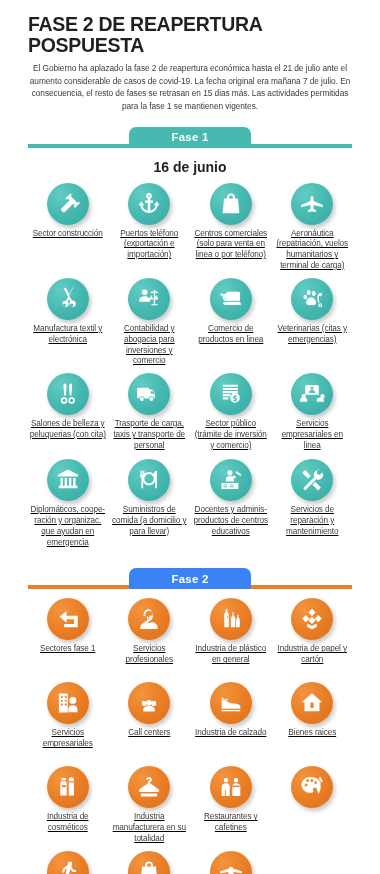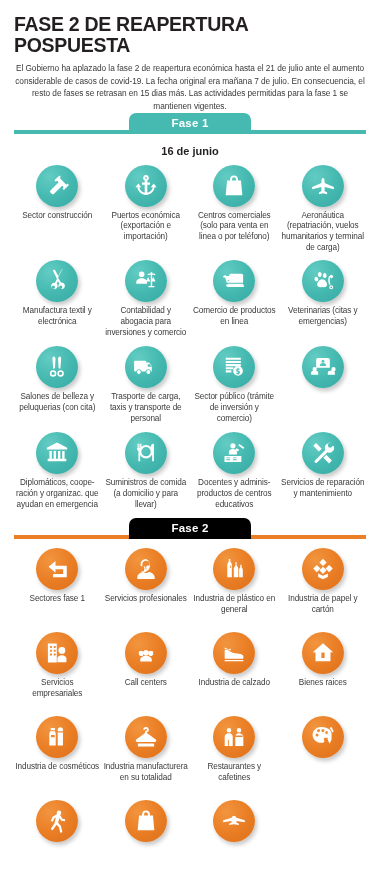--- a/index.html
+++ b/index.html
@@ -8,21 +8,21 @@
     height: 874px;
     background: #ffffff;
     font-family: "Liberation Sans", sans-serif;
     overflow: hidden;
   }
   #page {
     width: 380px;
     height: 874px;
     position: relative;
     background: #ffffff;
-    padding: 0 14px;
+    padding: 0 28px;
   }
 
   
   .title {
     font-size: 19.5px;
     font-weight: bold;
     letter-spacing: -0.3px;
     color: #231f20;
     padding-top: 14px;
     line-height: 1.08;
@@ -32,20 +32,21 @@
     line-height: 1.52;
     color: #3a3a3a;
     margin-top: 6px;
     letter-spacing: -0.05px;
     text-align: center;
   }
 
   
   .phase-banner {
     position: relative;
+    margin-top: 14px;
     height: 26px;
   }
   .phase-rule {
     position: absolute;
     left: 0; right: 0;
     top: 17px;
     height: 4px;
   }
   .phase-tab {
     position: absolute;
@@ -58,32 +59,33 @@
     display: flex;
     align-items: center;
     justify-content: center;
     color: #ffffff;
     font-size: 11.5px;
     font-weight: bold;
     letter-spacing: 0.2px;
   }
   .phase-date {
     text-align: center;
-    font-size: 11px;
+    font-size: 14px;
     font-weight: bold;
     color: #231f20;
     margin-top: 6px;
   }
 
   
   .grid {
     display: grid;
     grid-template-columns: repeat(4, 1fr);
     column-gap: 2px;
     margin-top: 8px;
+    text-decoration: underline;
   }
   .cell {
     display: flex;
     flex-direction: column;
     align-items: center;
     text-align: center;
     padding: 0 1px 6px 1px;
   }
   .bubble-wrap {
     position: relative;
@@ -148,21 +150,21 @@
         <div class="cap">Sector construcción</div>
       </div>
       <div class="cell">
         <div class="bubble-wrap">
           <div class="bubble teal">
             <svg viewBox="0 0 24 24" aria-hidden="true">
               <path d="M12 1.8a2.7 2.7 0 0 0-1.2 5.1v1.9H8.3v2.1h2.5v7.3c-2.6-.4-4.6-2.4-5-5h1.8L4.9 9.6 2.2 13.2H4c.5 4 3.9 7 8 7s7.5-3 8-7h1.8l-2.7-3.6-2.7 3.6h1.8c-.4 2.6-2.4 4.6-5 5v-7.3h2.5V8.8h-2.5V6.9A2.7 2.7 0 0 0 12 1.8zm0 1.9a.8.8 0 1 1 0 1.6.8.8 0 0 1 0-1.6z"></path>
             </svg>
           </div>
         </div>
-        <div class="cap">Puertos económica (exportación e importación)</div>
+        <div class="cap">Puertos teléfono (exportación e importación)</div>
       </div>
       <div class="cell">
         <div class="bubble-wrap">
           <div class="bubble teal">
             <svg viewBox="0 0 24 24" aria-hidden="true">
               <path d="M12 2.2A3.6 3.6 0 0 0 8.4 5.8v1.1H5.6L4.3 20.6h15.4L18.4 6.9h-2.8V5.8A3.6 3.6 0 0 0 12 2.2zm0 1.8a1.8 1.8 0 0 1 1.8 1.8v1.1h-3.6V5.8A1.8 1.8 0 0 1 12 4z"></path>
             </svg>
           </div>
         </div>
         <div class="cap">Centros comerciales (solo para venta en linea o por teléfono)</div>
@@ -248,20 +250,21 @@
         <div class="cap">Sector público (trámite de inversión y comercio)</div>
       </div>
       <div class="cell">
         <div class="bubble-wrap">
           <div class="bubble teal">
             <svg viewBox="0 0 24 24" aria-hidden="true">
               <path d="M7.3 3.6A1.6 1.6 0 0 0 5.7 5.2v7.4h12.6V5.2a1.6 1.6 0 0 0-1.6-1.6zm4.7 1.6a1.4 1.4 0 1 1-1.4 1.4A1.4 1.4 0 0 1 12 5.2zm0 3.2c1.5 0 2.8.8 2.8 1.9v.7H9.2v-.7c0-1.1 1.3-1.9 2.8-1.9zM2.3 14a2 2 0 1 1 2 2 2 2 0 0 1-2-2zm17.4 0a2 2 0 1 1 2 2 2 2 0 0 1-2-2zM1 17.3c0-1.3 1.5-2.1 3.3-2.1s3.3.8 3.3 2.1v1.9H1zm15.4 0c0-1.3 1.5-2.1 3.3-2.1s3.3.8 3.3 2.1v1.9h-6.6z"></path>
             </svg>
           </div>
         </div>
+        <div class="cap">Servicios empresariales en linea</div>
       </div>
       <div class="cell">
         <div class="bubble-wrap">
           <div class="bubble teal">
             <svg viewBox="0 0 24 24" aria-hidden="true">
               <path d="M12 2.2 2.6 7.2v1.6h18.8V7.2zM5 10.2v7.2H3.4v2.2h17.2v-2.2H19v-7.2h-2.2v7.2h-1.7v-7.2h-2.2v7.2h-1.8v-7.2H8.9v7.2H7.2v-7.2z"></path>
             </svg>
           </div>
         </div>
         <div class="cap">Diplomáticos, coope- ración y organizac. que ayudan en emergencia</div>
@@ -293,21 +296,21 @@
               <path d="M17.8 3a4.2 4.2 0 0 0-3.6 6.3L4.6 18.9a1.3 1.3 0 0 0 0 1.9 1.3 1.3 0 0 0 1.9 0l9.6-9.6A4.2 4.2 0 0 0 21.4 5l-2.2 2.2-2.2-.6-.6-2.2L18.6 2a4.2 4.2 0 0 0-.8-.1zM5.6 2.7 3 5.3l5.2 5.3L10.8 8zM15 13.7l-2.6 2.6 5.2 5.3 2.6-2.6z"></path>
             </svg>
           </div>
         </div>
         <div class="cap">Servicios de reparación y mantenimiento</div>
       </div>
     </div>
 
   <div class="phase-banner">
     <div class="phase-rule" style="background:#ea7f26"></div>
-    <div class="phase-tab" style="background:#000000">
+    <div class="phase-tab" style="background:#3b82f6">
       <span>Fase 2</span>
     </div>
   </div>
 
   <div class="grid rows-orange r2" id="grid-p2">
       <div class="cell">
         <div class="bubble-wrap">
           <div class="bubble orange">
             <svg viewBox="0 0 24 24" aria-hidden="true">
               <path d="M10.6 4.6 4.2 10l6.4 5.4v-3.2h7.1v4.4H8.4v3.1h12.6v-10.6h-10.4z"></path>

